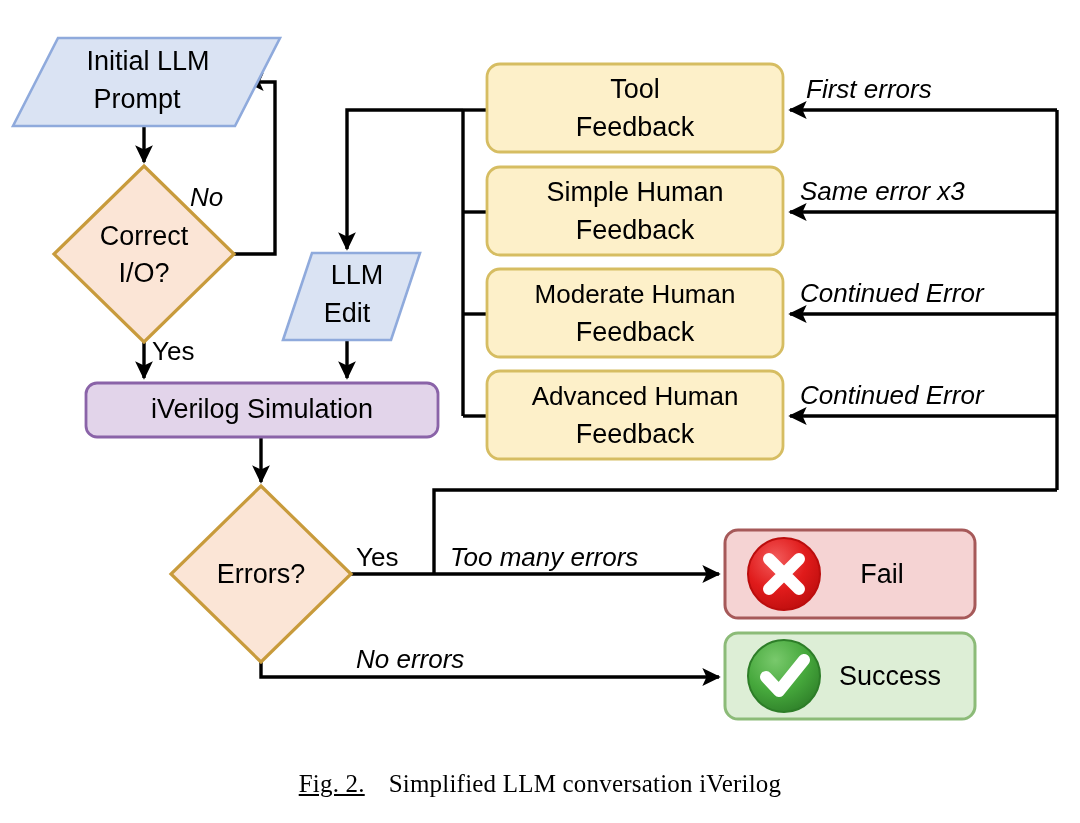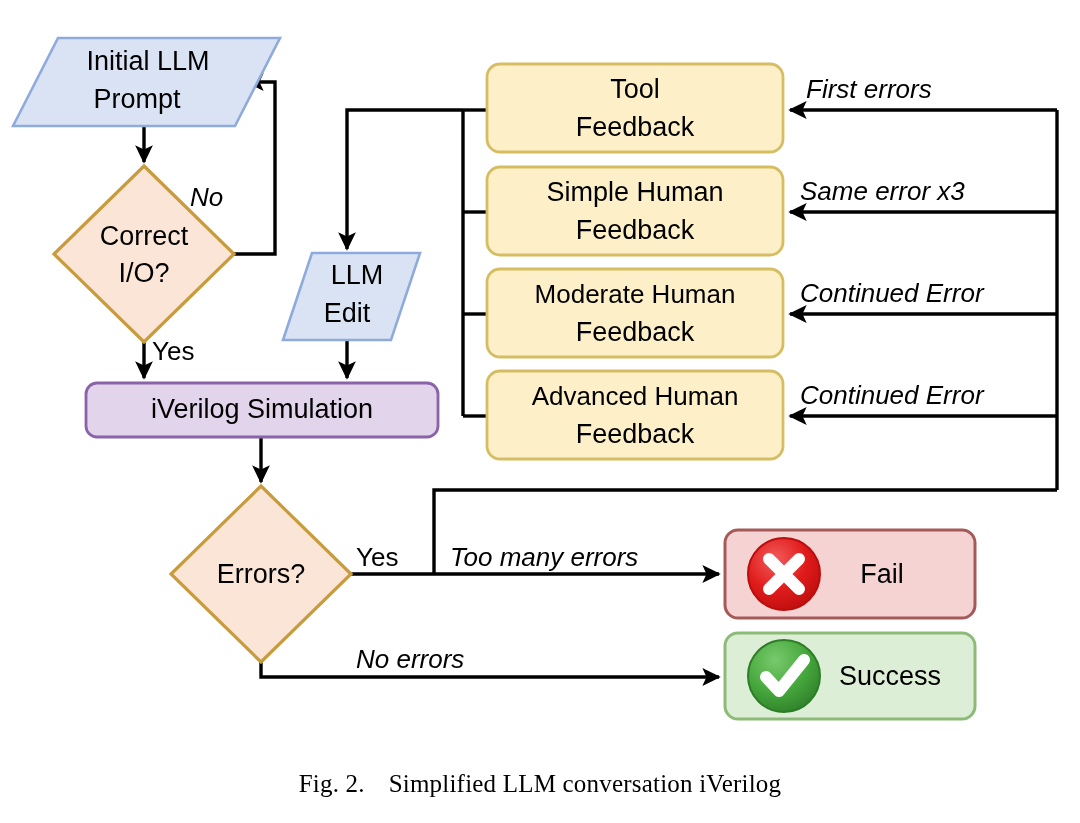--- a/index.html
+++ b/index.html
@@ -59,20 +59,21 @@
     top: 770px;
     width: 1080px;
     text-align: center;
     font-family: "Liberation Serif", serif;
     font-size: 25px;
     color: #000000;
     letter-spacing: 0.2px;
   }
   .caption .figno {
     margin-right: 24px;
+    text-decoration: underline;
   }
 </style>
 </head>
 <body>
 
 <div id="figure">
 
   <svg id="flow" viewBox="0 0 1080 760">
     <defs>
       <marker id="arrow" viewBox="0 0 12 12" refX="10.5" refY="6" markerWidth="5.6" markerHeight="5.6" orient="auto-start-reverse">

